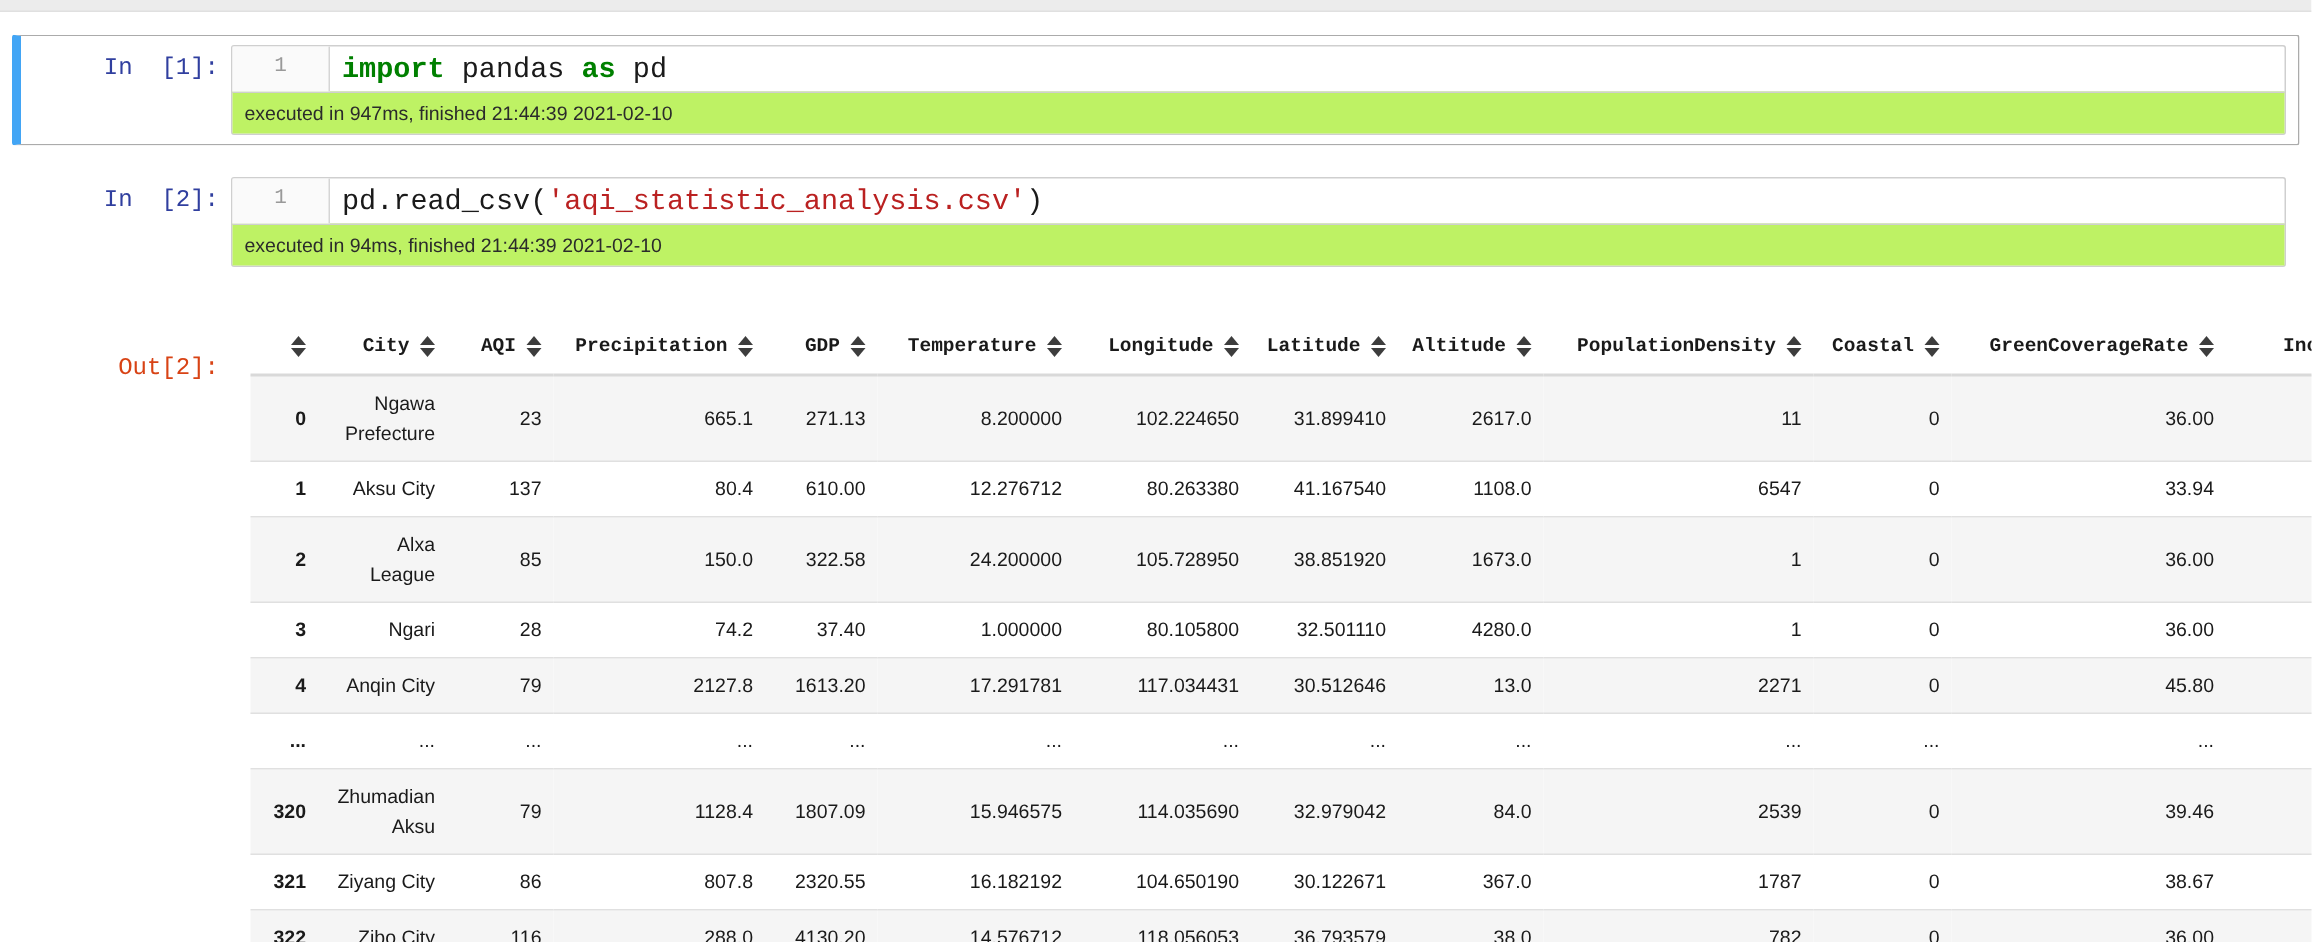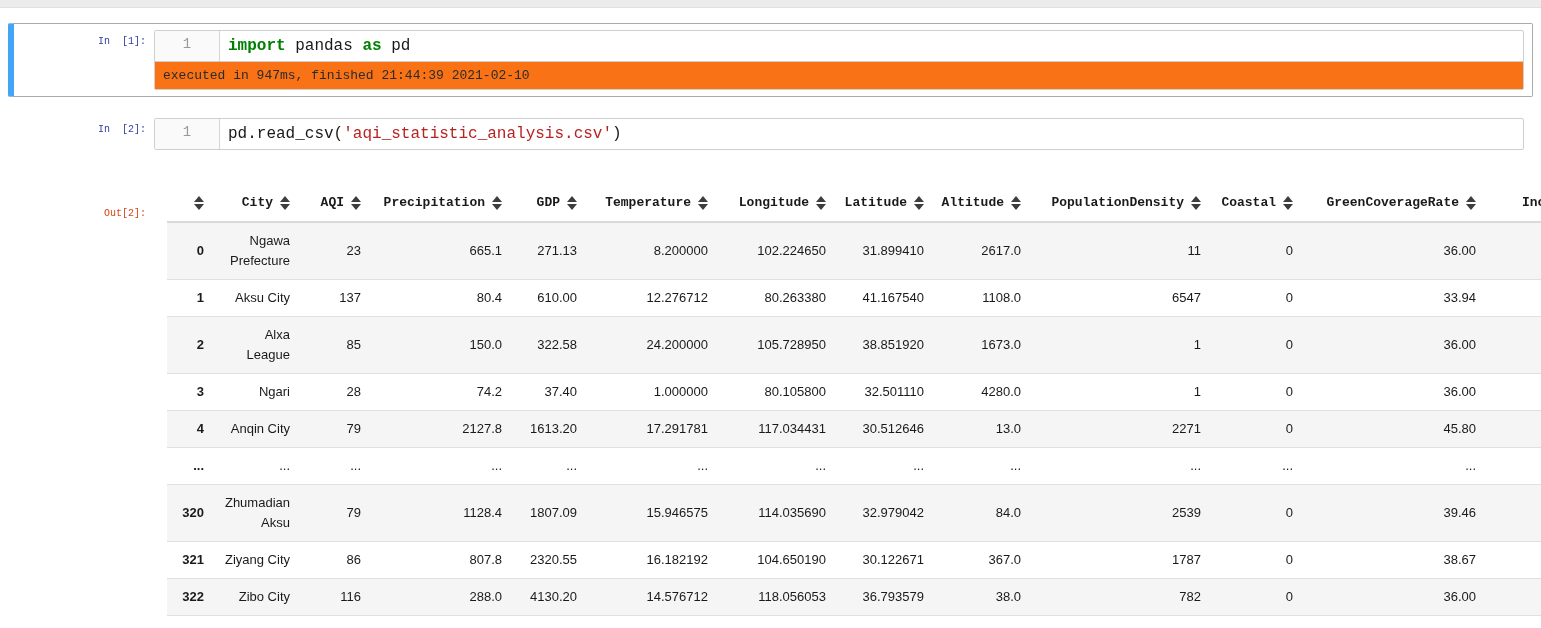--- a/index.html
+++ b/index.html
@@ -15,41 +15,41 @@
   
   .cell {
     display:flex; align-items:flex-start;
     margin:0 8px 14px 8px; padding:6px 8px 6px 0;
     border:1px solid transparent; border-left:6px solid transparent; border-radius:2px;
   }
   .cell.selected { border-color:#ababab; border-left-color:#42A5F5; }
   .prompt {
     flex:0 0 140px; text-align:right; padding:6px 8px 0 0;
     font-family:"Liberation Mono","DejaVu Sans Mono",monospace;
-    font-size:10px; white-space:pre; cursor:default;
+    font-size:16px; white-space:pre; cursor:default;
   }
   .input-prompt  { color:#303F9F; }
   .output-prompt { color:#D84315; padding-top:5px;margin-top:32px; }
 
   .input-area { flex:1 1 auto; border:1px solid #cfcfcf; border-radius:2px; background:#fff; }
   .code-row { display:flex; align-items:stretch; }
   .gutter {
     flex:0 0 65px; text-align:center; padding:5px 0;
     color:#999; background:#fafafa; border-right:1px solid #d5d5d5;
     font-family:"Liberation Mono","DejaVu Sans Mono",monospace; font-size:14px;
   }
   .code {
     flex:1; padding:5px 8px; white-space:pre;
-    font-family:"Liberation Mono","DejaVu Sans Mono",monospace; font-size:16px; line-height:20px;
+    font-family:"Liberation Mono","DejaVu Sans Mono",monospace; font-size:19px; line-height:20px;
   }
   .tok-kw  { color:#008000; font-weight:bold; }
   .tok-str { color:#BA2121;margin-top:32px; }
   .exec-info {
-    border-top:1px solid #cfcfcf; background:#f97316;
-    padding:6px 8px; font-size:13px; color:#2b2b2b;font-family:Liberation Mono, monospace;
+    border-top:1px solid #cfcfcf; background:#bef264;
+    padding:6px 8px; font-size:13px; color:#2b2b2b;
   }
 
   
   .output-row { display:flex; align-items:flex-start; margin:0 0 0 8px; padding-left:6px; }
   .output-content { flex:1; margin-top:14px; padding-left:13px; }
   table.dataframe { border-collapse:collapse; table-layout:fixed; width:1413px; font-size:13px; }
   .dataframe col:nth-child(1){width:45px}  .dataframe col:nth-child(2){width:86px}
   .dataframe col:nth-child(3){width:71px}  .dataframe col:nth-child(4){width:141px}
   .dataframe col:nth-child(5){width:75px}  .dataframe col:nth-child(6){width:131px}
   .dataframe col:nth-child(7){width:118px} .dataframe col:nth-child(8){width:98px}
@@ -89,20 +89,21 @@
     </div>
   </div>
 
   <div class="cell">
     <div class="prompt input-prompt">In  [2]:</div>
     <div class="input-area">
       <div class="code-row">
         <div class="gutter">1</div>
         <div class="code"><span class="tok-plain">pd.read_csv(</span><span class="tok-str">'aqi_statistic_analysis.csv'</span><span class="tok-plain">)</span></div>
       </div>
+      <div class="exec-info">executed in 94ms, finished 21:44:39 2021-02-10</div>
     </div>
   </div>
 
   <div class="output-row">
     <div class="prompt output-prompt">Out[2]:</div>
     <div class="output-content">
       <table class="dataframe">
         <colgroup>
             <col>
             <col>

